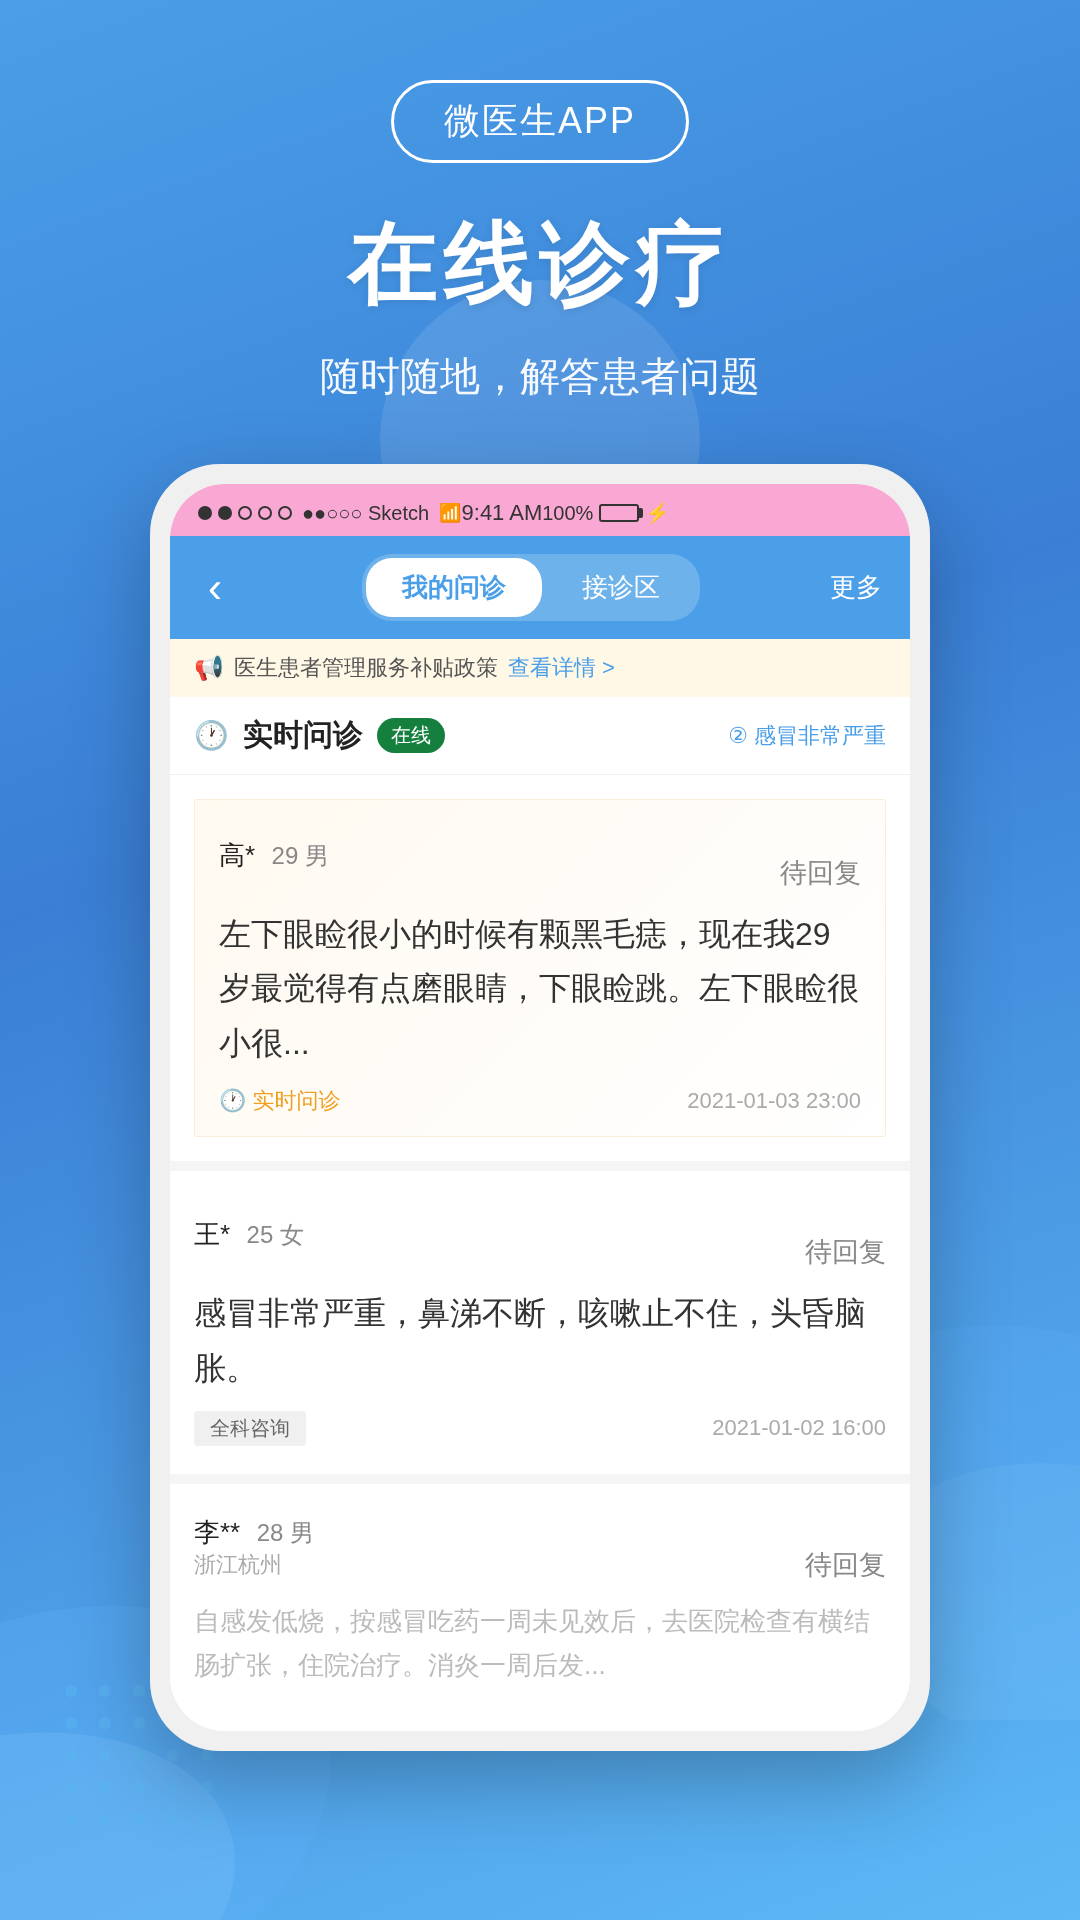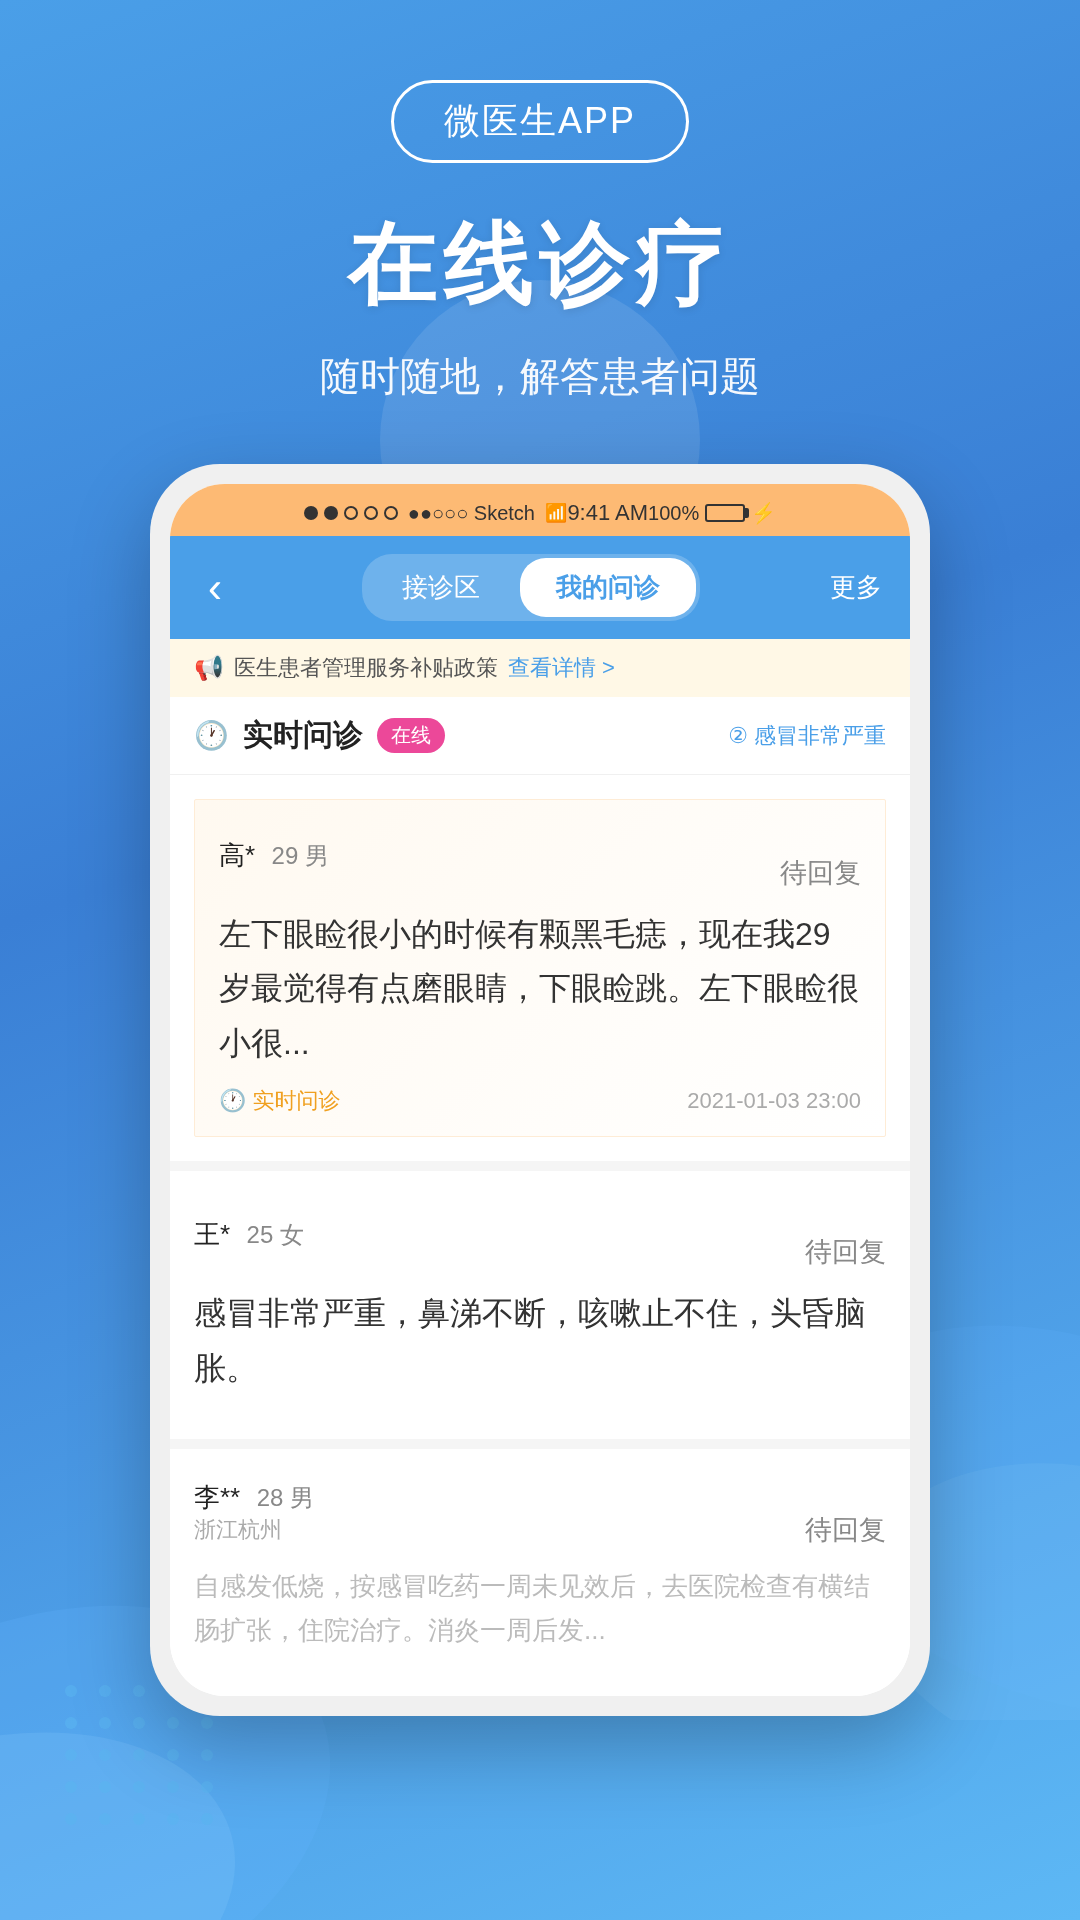--- a/index.html
+++ b/index.html
@@ -63,23 +63,23 @@
 
     .phone-inner {
       background: white;
       border-radius: 55px;
       overflow: hidden;
       position: relative;
     }
 
     
     .status-bar {
-      background: #fdba74;
-      display: flex;
-      justify-content: center;
+      background: #f9a8d4;
+      display: flex;
+      justify-content: flex-start;
       align-items: center;
       padding: 16px 28px 10px;
       font-size: 22px;
       color: #333;
     }
 
     .status-left {
       display: flex;
       align-items: center;
       gap: 6px;
@@ -186,21 +186,21 @@
 
     .realtime-icon { color: #f0a020; font-size: 28px; }
 
     .section-title-text {
       font-size: 30px;
       font-weight: 700;
       color: #222;
     }
 
     .online-badge {
-      background: #ec4899;
+      background: #15803d;
       color: white;
       font-size: 20px;
       padding: 4px 14px;
       border-radius: 20px;
     }
 
     .section-help {
       color: #4a9fe8;
       font-size: 22px;
       display: flex;
@@ -392,22 +392,22 @@
         <span class="battery-bar">
           <span class="battery-fill"></span>
         </span>
         <span>⚡</span>
       </div>
     </div>
 
     <div class="nav-bar">
       <span class="nav-back" style="font-size:42px; font-weight:300;">‹</span>
       <div class="nav-tabs">
+        <span class="nav-tab active">我的问诊</span>
         <span class="nav-tab">接诊区</span>
-        <span class="nav-tab active">我的问诊</span>
       </div>
       <span class="nav-more">更多</span>
     </div>
 
     <div class="banner-notice">
       <span class="notice-icon">📢</span>
       <span>医生患者管理服务补贴政策</span>
       <span class="notice-link">查看详情 &gt;</span>
     </div>
 
@@ -449,20 +449,24 @@
       <div class="patient-row">
         <div>
           <span class="patient-info">王*</span>
           <span class="patient-meta">25 女</span>
         </div>
         <span class="status-badge">待回复</span>
       </div>
       <div class="card-content">
         感冒非常严重，鼻涕不断，咳嗽止不住，头昏脑胀。
       </div>
+      <div class="card-footer">
+        <span class="tag-general">全科咨询</span>
+        <span class="card-time">2021-01-02 16:00</span>
+      </div>
     </div>
 
     <div class="normal-card card3">
       <div class="patient-row">
         <div>
           <div>
             <span class="patient-info">李**</span>
             <span class="patient-meta">28 男</span>
           </div>
           <div class="patient-location">浙江杭州</div>

